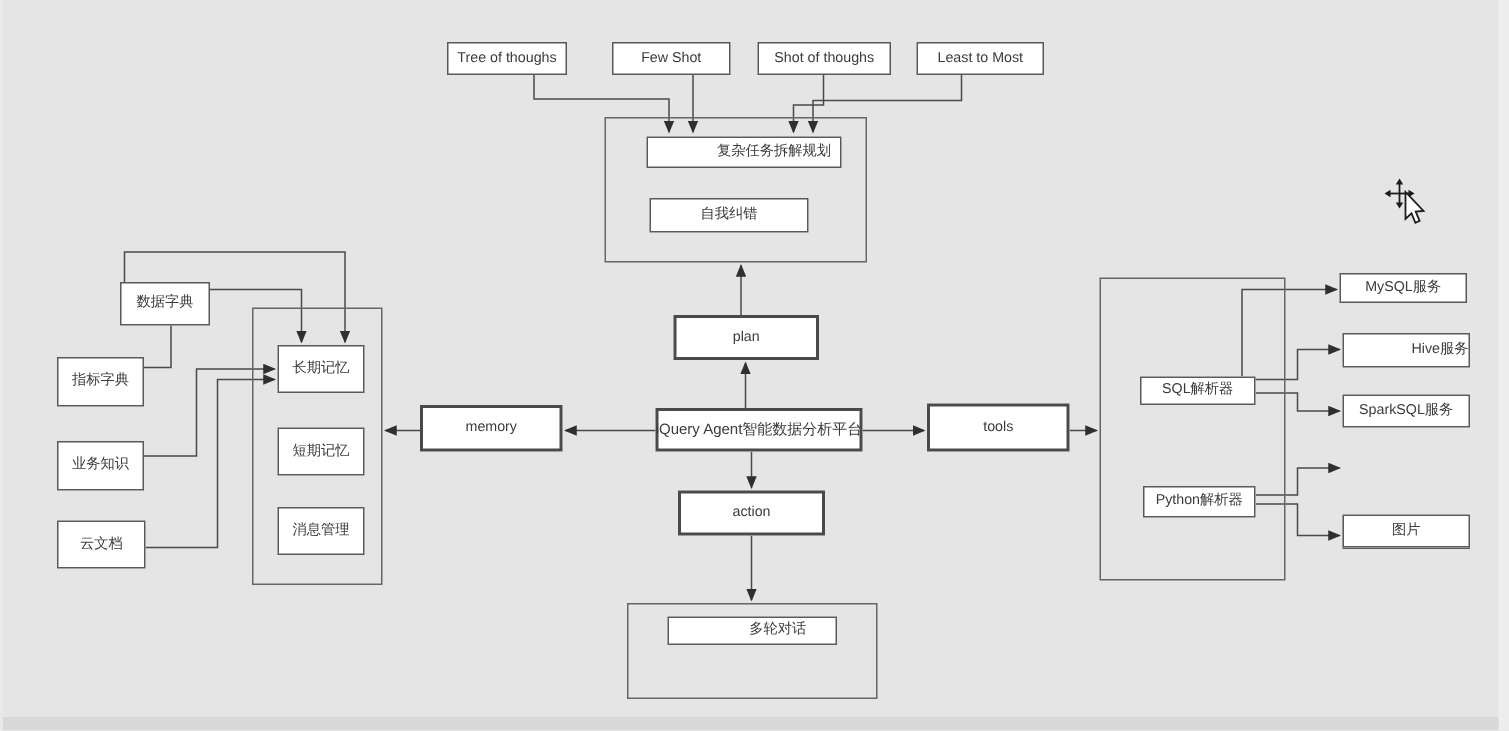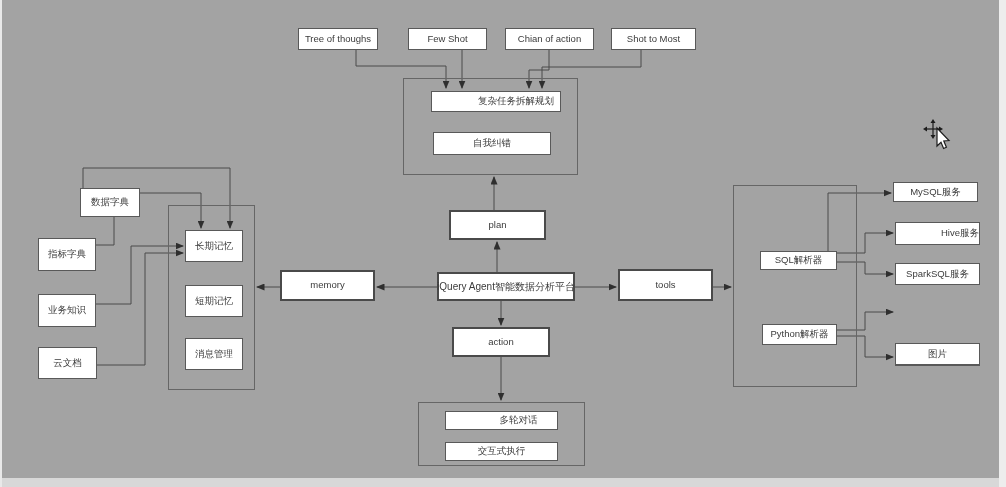--- a/index.html
+++ b/index.html
@@ -1,17 +1,17 @@
 <!DOCTYPE html>
 <html><head>
 <meta charset="utf-8">
 <style>
   html,body{margin:0;padding:0;}
   body{font-family:"Liberation Sans","DejaVu Sans",sans-serif;background:#fff;}
-  .canvas{position:relative;width:1006px;height:487px;background:#a3a3a3;overflow:hidden;}
+  .canvas{position:relative;width:1006px;height:487px;background:#e5e5e5;overflow:hidden;}
   .edge-strip-bottom{position:absolute;left:0;bottom:0;width:1006px;height:9px;background:#d8d8d8;}
   .edge-strip-right{position:absolute;right:0;top:0;width:7px;height:487px;background:#ededed;}
   .edge-strip-left{position:absolute;left:0;top:0;width:2px;height:487px;background:#e9e9e9;}
   .wire-layer{position:absolute;left:0;top:0;width:1006px;height:487px;}
   .box{position:absolute;background:#ffffff;border:1px solid #595959;display:flex;align-items:center;justify-content:center;
        font-size:9.5px;color:#3b3b3b;box-sizing:border-box;text-align:center;line-height:1.1;white-space:nowrap;}
   .box.heavy{border-width:2px;border-color:#4a4a4a;}
   .container{position:absolute;background:transparent;border:1px solid #666;box-sizing:border-box;}
   .center-box{font-size:10px;}
   .cursor{position:absolute;left:920px;top:116px;width:34px;height:36px;}
@@ -57,30 +57,30 @@
   <div class="container" style="left:733px;top:185px;width:124px;height:202px;"></div>
   <div class="container" style="left:418px;top:402px;width:167px;height:64px;"></div>
 
   <div class="box" style="left:298px;top:28px;width:80px;height:22px;">
     <span>Tree of thoughs</span>
   </div>
   <div class="box" style="left:408px;top:28px;width:79px;height:22px;">
     <span>Few Shot</span>
   </div>
   <div class="box" style="left:505px;top:28px;width:89px;height:22px;">
-    <span>Chian of action</span>
+    <span>Shot of thoughs</span>
   </div>
   <div class="box" style="left:611px;top:28px;width:85px;height:22px;">
-    <span>Shot to Most</span>
+    <span>Least to Most</span>
   </div>
 
   <div class="box" style="left:431px;top:91px;width:130px;height:21px;padding-left:40px;">
     <span>复杂任务拆解规划</span>
   </div>
-  <div class="box" style="left:433px;top:132px;width:118px;height:23px;">
+  <div class="box" style="left:433px;top:132px;width:106px;height:23px;">
     <span>自我纠错</span>
   </div>
 
   <div class="box heavy center-box" style="left:437px;top:272px;width:138px;height:29px;">
     <span>iQuery Agent智能数据分析平台</span>
   </div>
   <div class="box heavy" style="left:449px;top:210px;width:97px;height:30px;">
     <span>plan</span>
   </div>
   <div class="box heavy" style="left:280px;top:270px;width:95px;height:31px;">
@@ -135,23 +135,20 @@
   <div class="box" style="left:895px;top:303px;width:85px;height:22px;margin-top:41px;">
     <span>文字</span>
   </div>
   <div class="box" style="left:895px;top:343px;width:85px;height:22px;">
     <span>图片</span>
   </div>
 
   <div class="box" style="left:445px;top:411px;width:113px;height:19px;padding-left:34px;">
     <span>多轮对话</span>
   </div>
-  <div class="box" style="left:445px;top:442px;width:113px;height:19px;">
-    <span>交互式执行</span>
-  </div>
 
   <svg class="cursor" viewBox="0 0 34 36" xmlns="http://www.w3.org/2000/svg">
     <g stroke="#1c1c1c" stroke-width="1.2" fill="none">
       <line x1="13" y1="6" x2="13" y2="20"></line>
       <line x1="6" y1="13" x2="20" y2="13"></line>
     </g>
     <g fill="#1c1c1c">
       <path d="M13,3 L15.5,7 L10.5,7 Z"></path>
       <path d="M13,23 L15.5,19 L10.5,19 Z"></path>
       <path d="M3,13 L7,10.5 L7,15.5 Z"></path>

